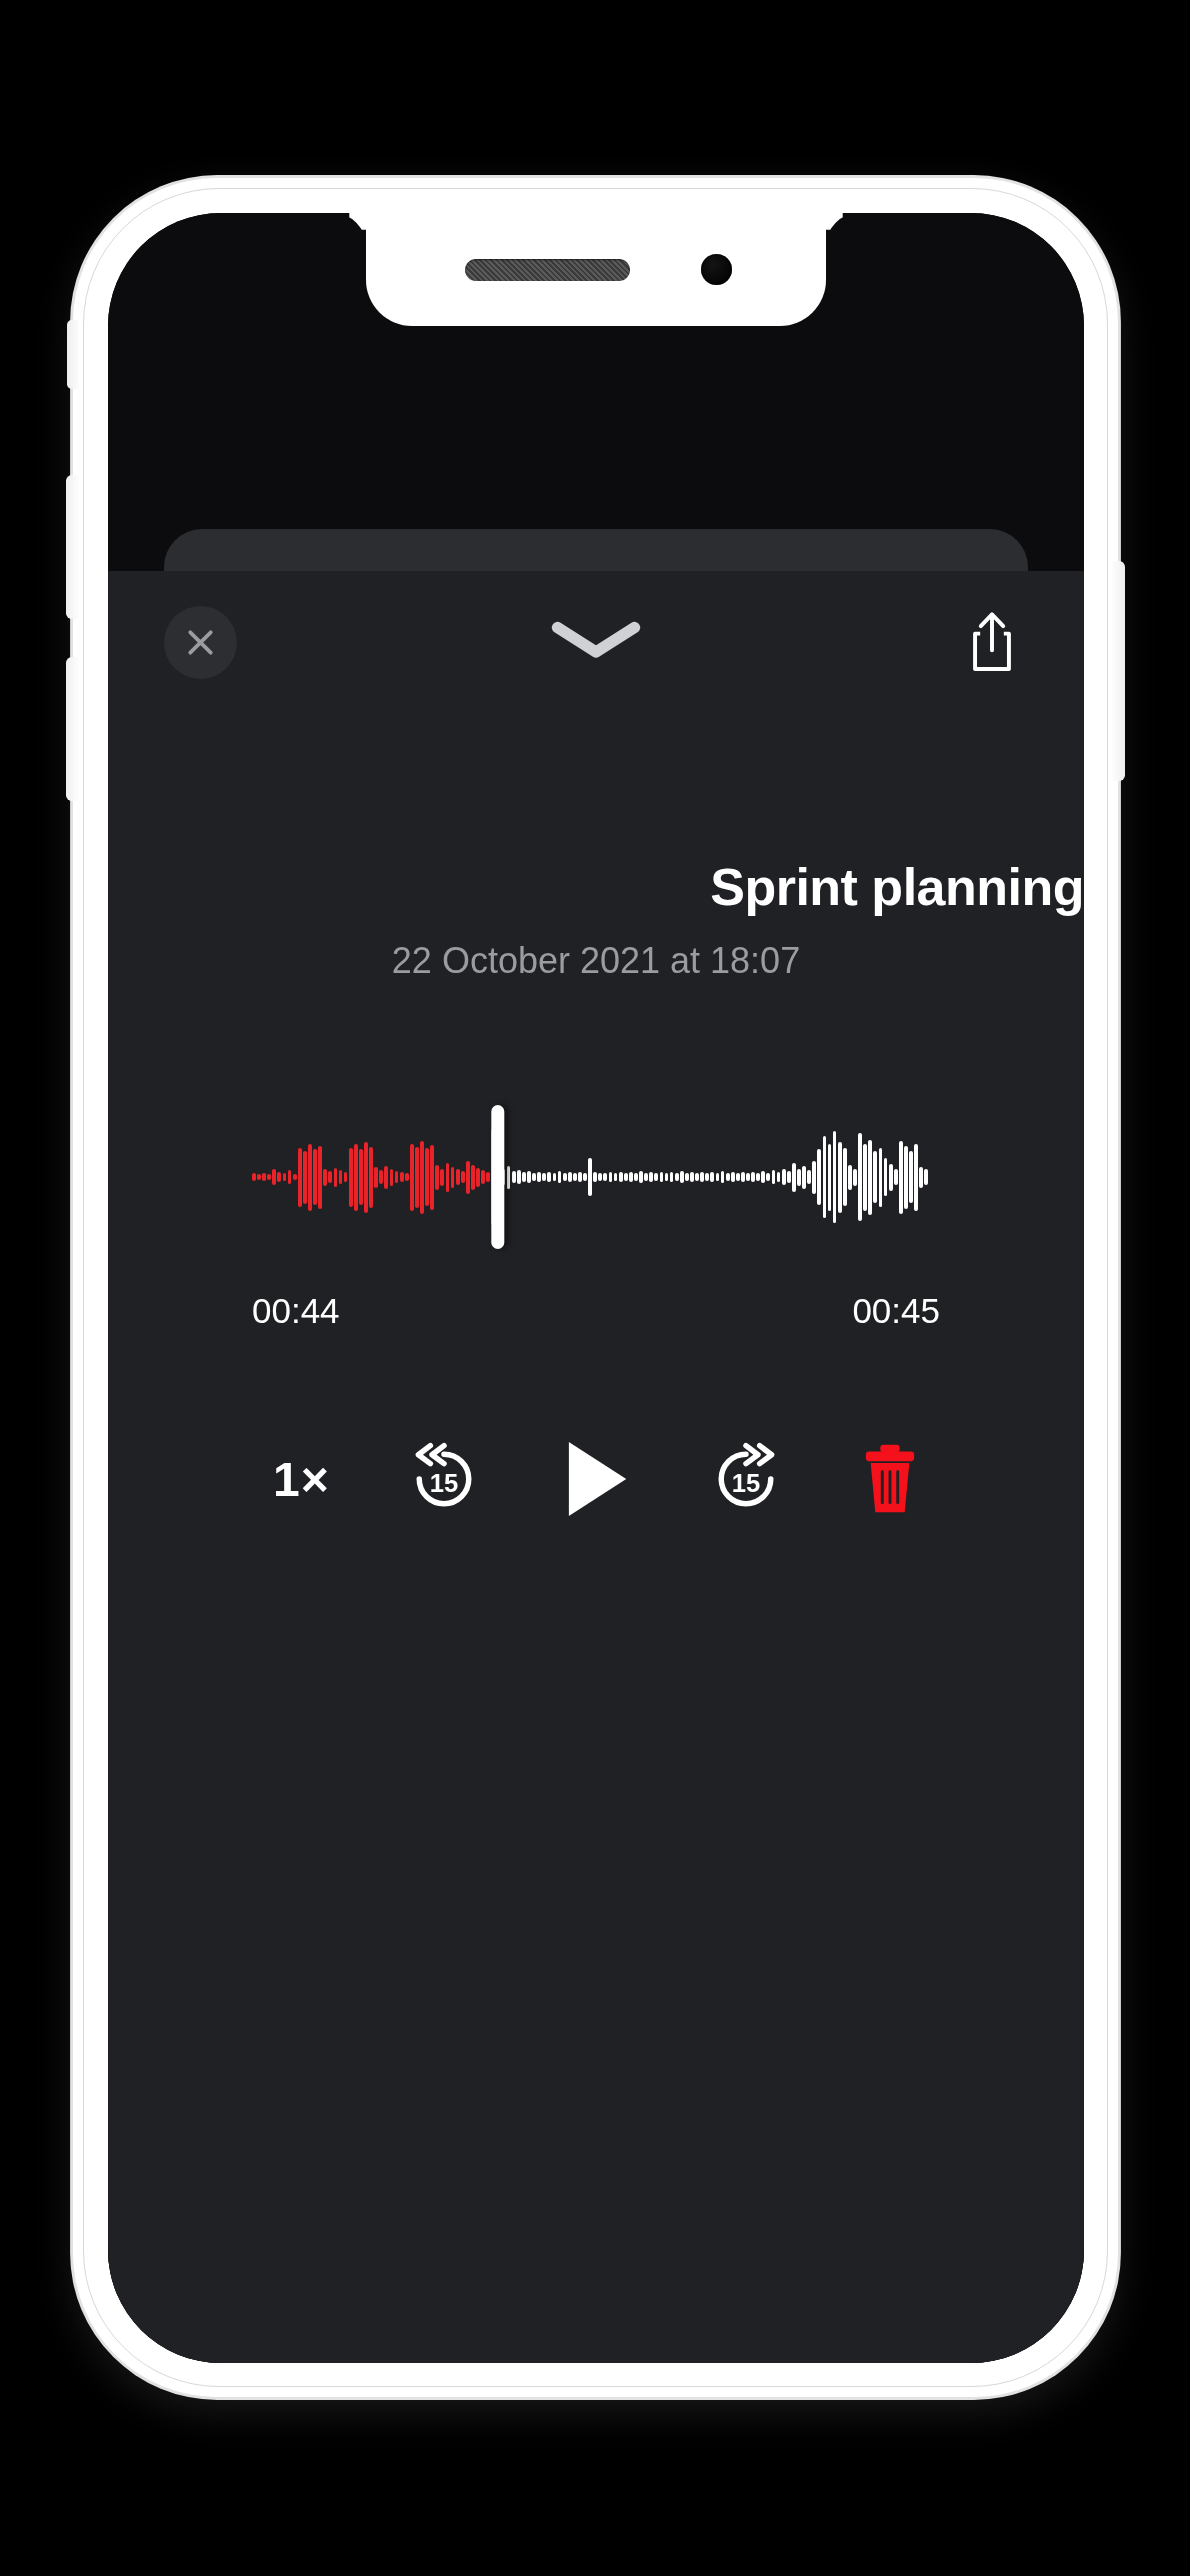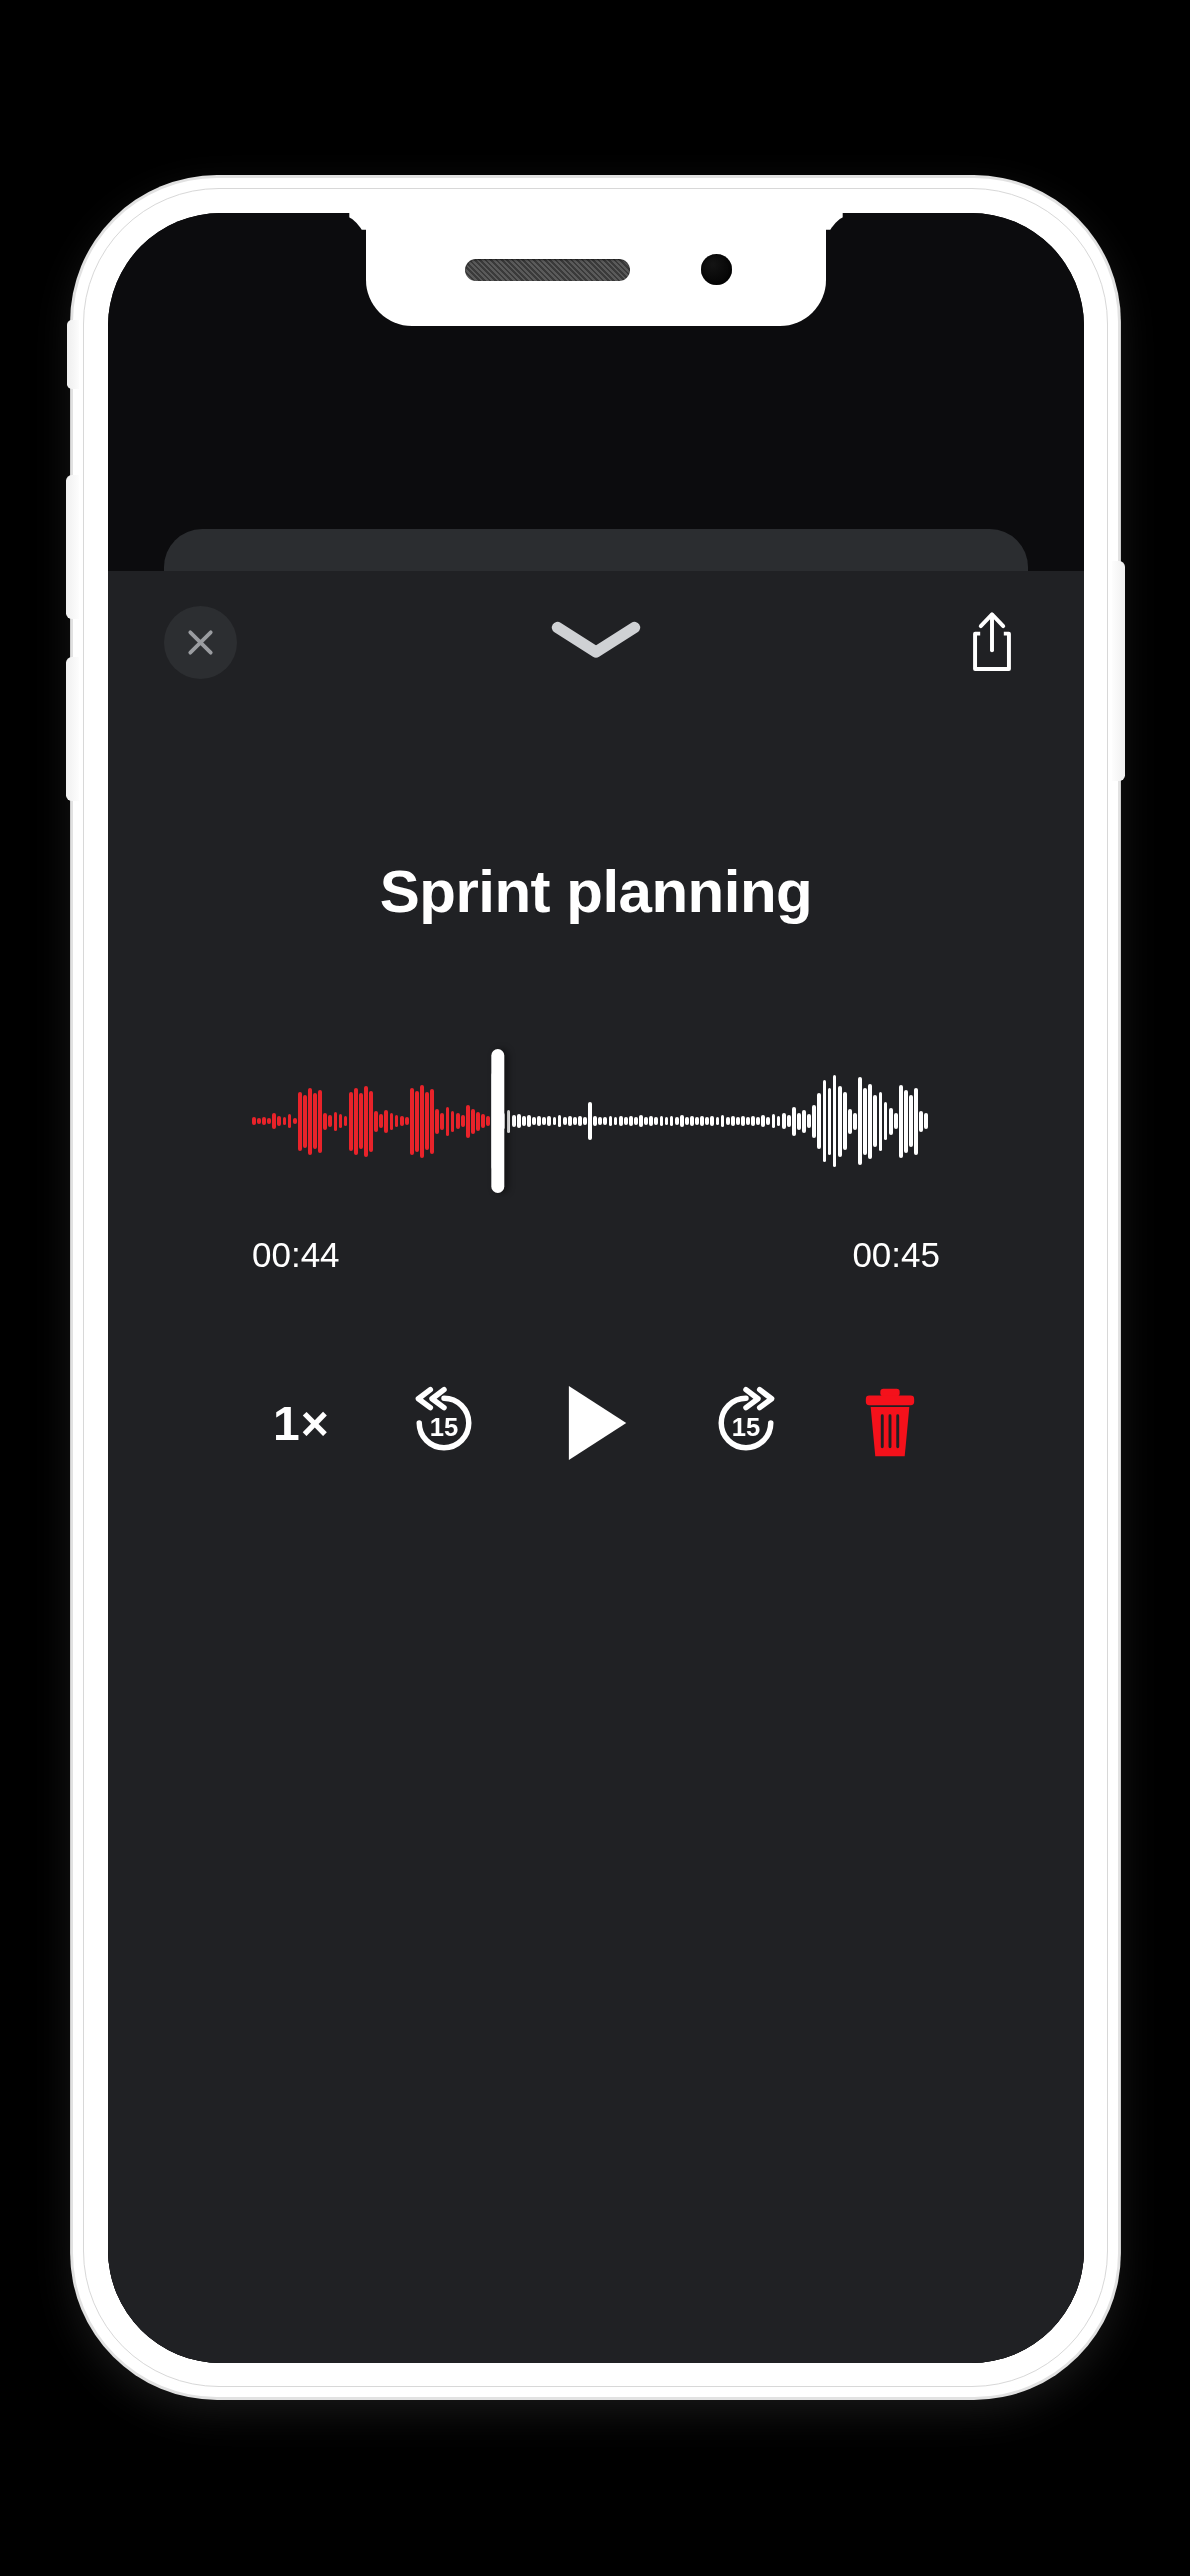--- a/index.html
+++ b/index.html
@@ -129,21 +129,21 @@
   .share-btn{
     position:absolute; right:56px; top:29px;
     width:73px; height:82px;
     display:flex; align-items:center; justify-content:center;
   }
   .share-btn svg{ width:48px; height:63px; }
 
   
   .titles{ text-align:center; margin-top:142px; }
   .rec-title{
-    color:#ffffff; font-size:60px; font-weight:700; letter-spacing:-0.5px;
+    color:#ffffff; font-size:52px; font-weight:700; letter-spacing:-0.5px;text-align:right;
   }
   .rec-date{
     color:#9a9ca0; font-size:36px; font-weight:400; margin-top:23px;
   }
 
   
   .wave-wrap{
     position:relative;
     margin:123px 144px 0 144px;
     height:144px;
@@ -223,20 +223,21 @@
               <svg viewBox="0 0 24 32">
                 <path d="M6 12 L3.4 12 L3.4 30 L20.6 30 L20.6 12 L18 12" stroke="#ffffff" stroke-width="2" fill="none" stroke-linejoin="round"></path>
                 <path d="M12 20.5 L12 2.6" stroke="#ffffff" stroke-width="2" stroke-linecap="round" fill="none"></path>
                 <path d="M6.3 8.2 L12 2.2 L17.7 8.2" stroke="#ffffff" stroke-width="2" fill="none" stroke-linecap="round" stroke-linejoin="round"></path>
               </svg>
             </div>
           </div>
 
           <div class="titles">
             <div class="rec-title">Sprint planning</div>
+            <div class="rec-date">22 October 2021 at 18:07</div>
           </div>
 
           <div class="wave-wrap">
             <div class="wave" id="wave">
                 <span class="bar" style="width: 3.8px; height: 7.7px; margin-right: 1.3px; background: rgb(232, 35, 42);"></span>
                 <span class="bar" style="width: 3.8px; height: 5.8px; margin-right: 1.3px; background: rgb(232, 35, 42);"></span>
                 <span class="bar" style="width: 3.8px; height: 8.6px; margin-right: 1.3px; background: rgb(232, 35, 42);"></span>
                 <span class="bar" style="width: 3.8px; height: 6.7px; margin-right: 1.3px; background: rgb(232, 35, 42);"></span>
                 <span class="bar" style="width: 3.8px; height: 15.3px; margin-right: 1.3px; background: rgb(232, 35, 42);"></span>
                 <span class="bar" style="width: 3.8px; height: 9.6px; margin-right: 1.3px; background: rgb(232, 35, 42);"></span>

